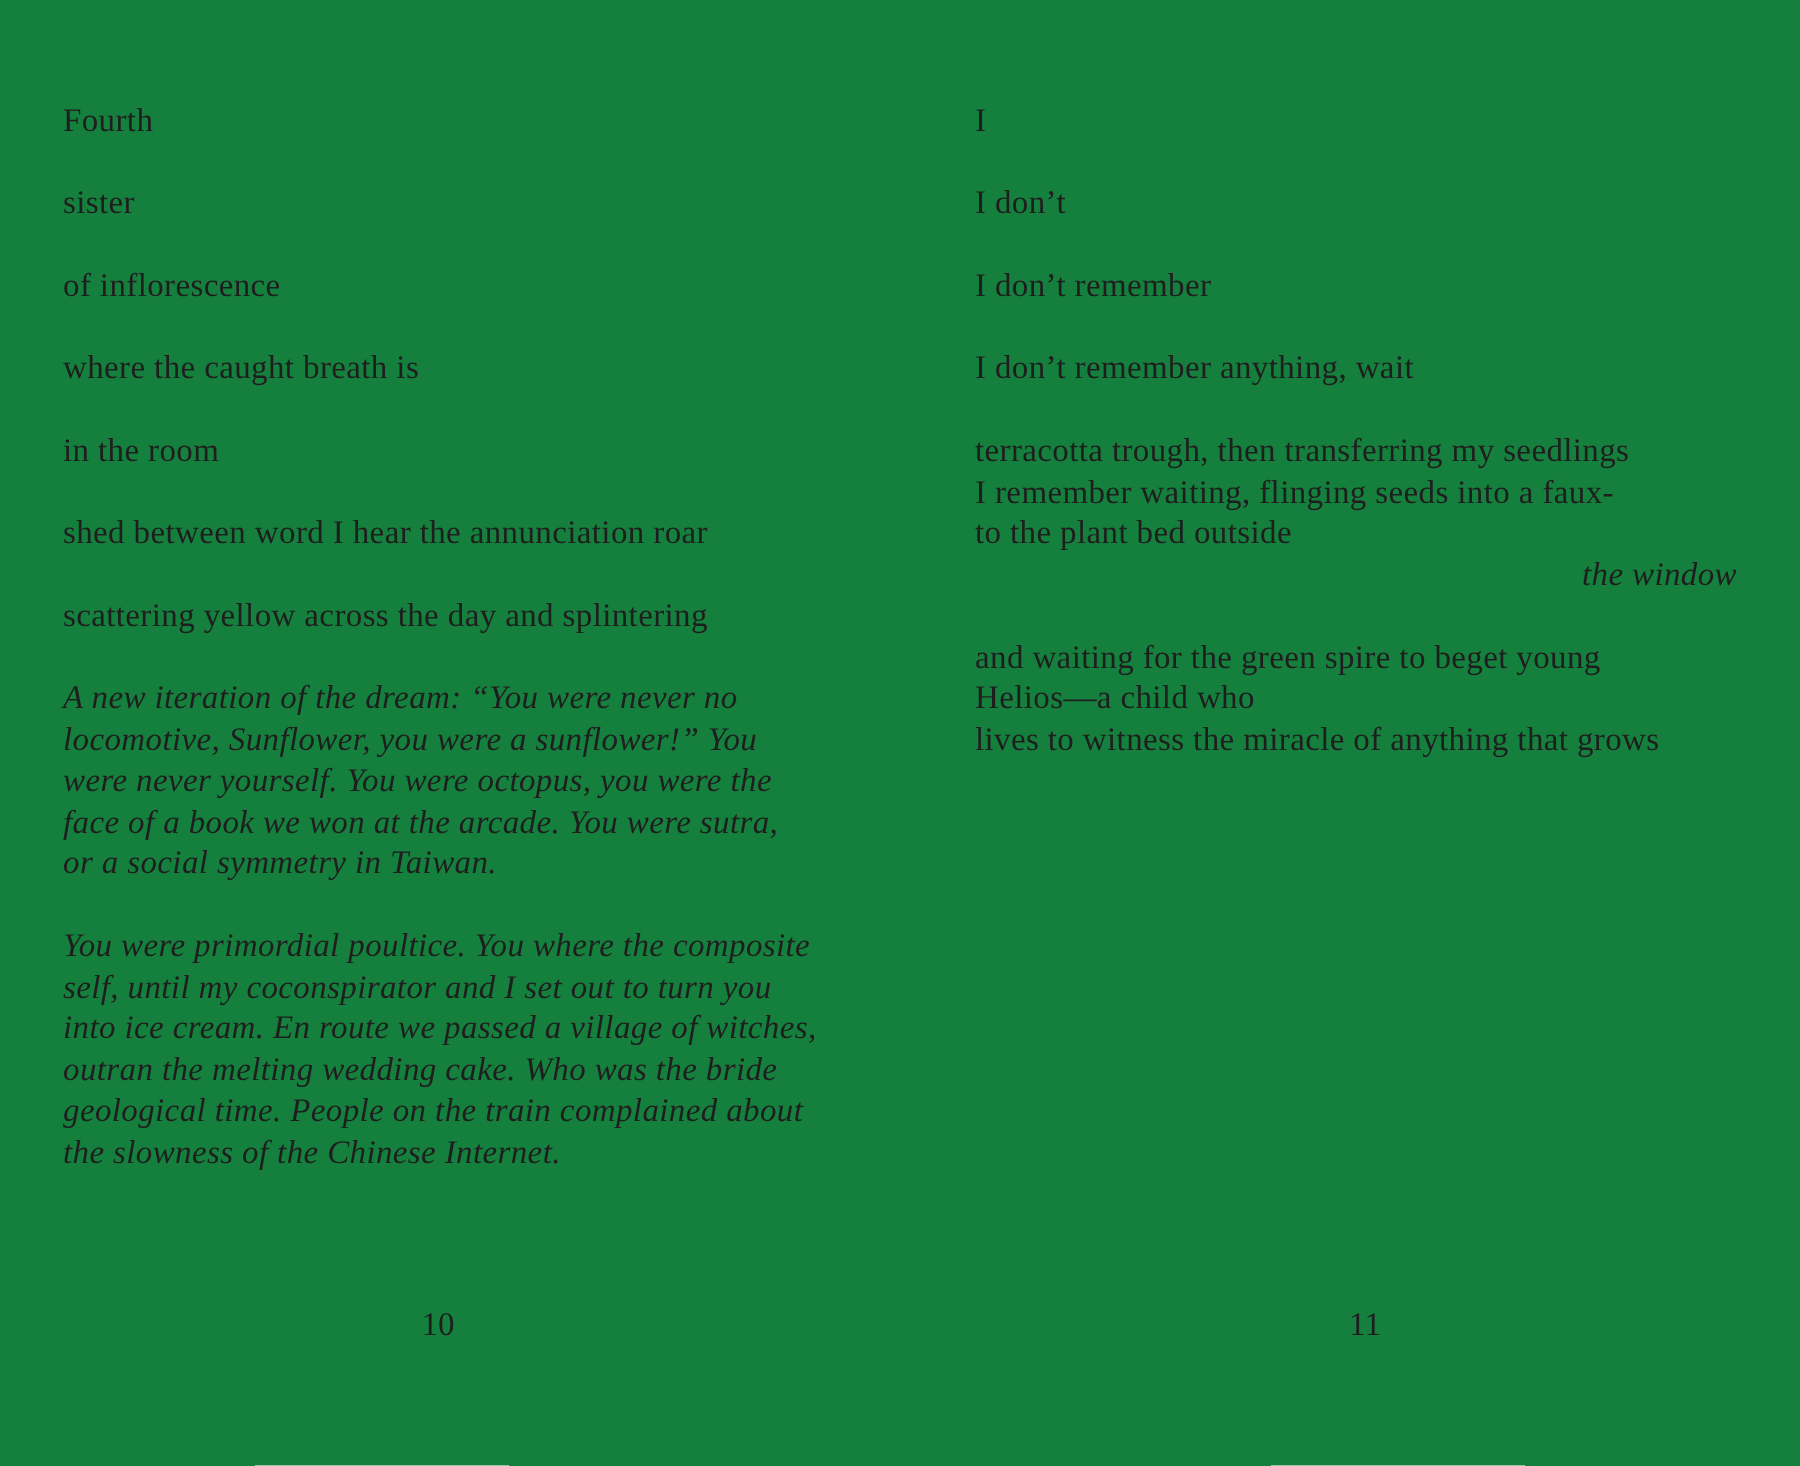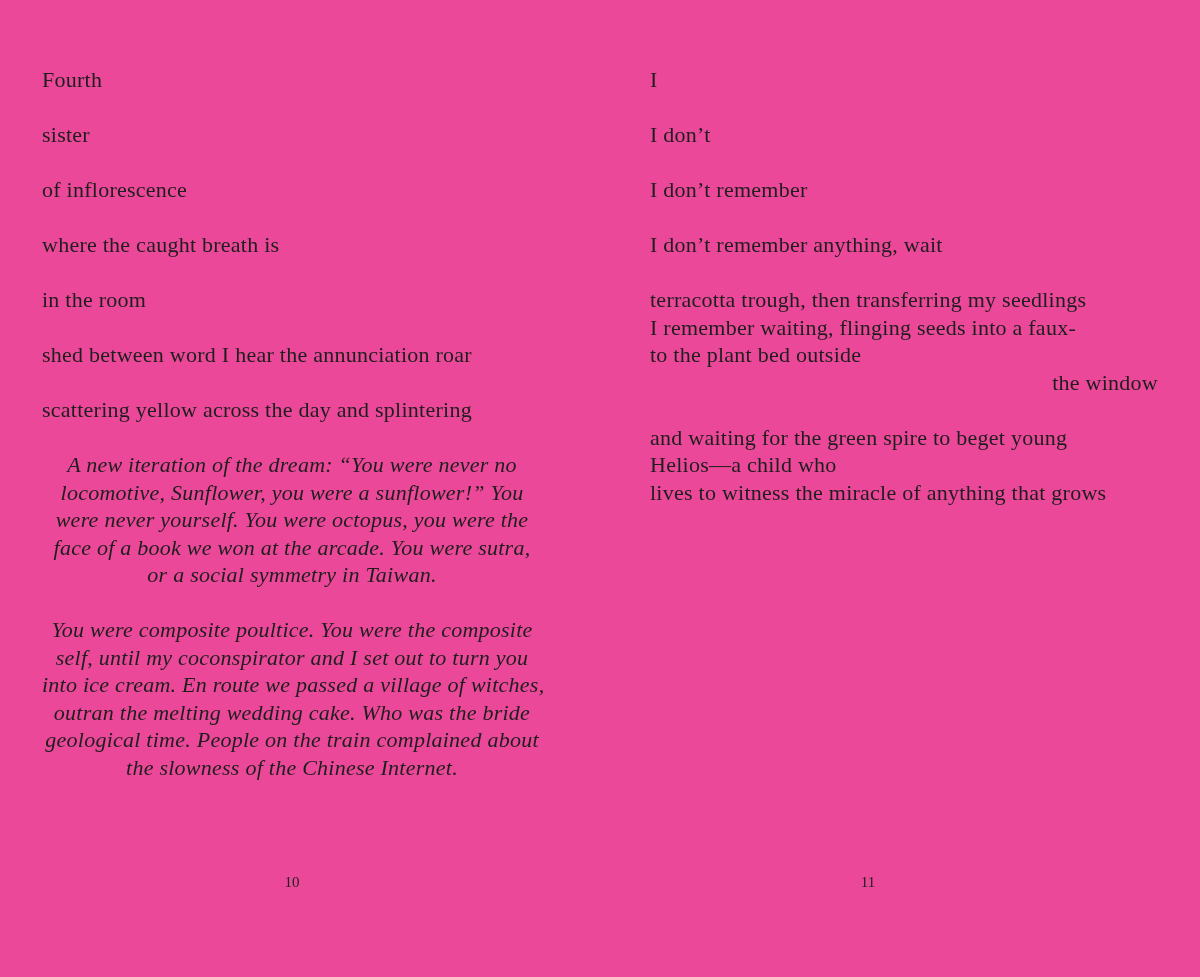--- a/index.html
+++ b/index.html
@@ -4,47 +4,47 @@
 <style>
   html, body {
     margin: 0;
     padding: 0;
     background: #ffffff;
   }
   .spread {
     position: relative;
     width: 1200px;
     height: 977px;
-    background: #ec4899;
+    background: #15803d;
     color: #1e1e1e;
     font-family: "Liberation Serif", serif;
     overflow: hidden;
   }
   .page-text {
     position: absolute;
     top: 66px;
     font-size: 22px;
     line-height: 27.5px;
     letter-spacing: 0.25px;
   }
   .page-text.left  { left: 42px;  width: 500px; }
   .page-text.right { left: 650px; width: 508px; }
   .stanza { margin: 0 0 27.5px 0; }
-  .stanza.italic { font-style: italic; text-align: center; }
+  .stanza.italic { font-style: italic; }
   .line { white-space: nowrap; min-height: 27.5px; }
-  .line.align-right { text-align: right; }
+  .line.align-right { text-align: right; font-style: italic; }
   .page-number {
     position: absolute;
     top: 869px;
-    font-size: 15px;
+    font-size: 22px;
     line-height: 27.5px;
     text-align: center;
   }
   .page-number.pn-left  { left: 42px;  width: 500px; }
-  .page-number.pn-right { left: 614px; width: 508px; }
+  .page-number.pn-right { left: 656px; width: 508px; }
 </style>
 </head>
 <body>
 
 <div class="spread">
 
   <section class="page-text left">
     <div class="stanza">
       <div class="line">Fourth</div>
     </div>
@@ -67,21 +67,21 @@
       <div class="line">scattering yellow across the day and splintering</div>
     </div>
     <div class="stanza italic">
       <div class="line">A new iteration of the dream: “You were never no</div>
       <div class="line">locomotive, Sunflower, you were a sunflower!” You</div>
       <div class="line">were never yourself. You were octopus, you were the</div>
       <div class="line">face of a book we won at the arcade. You were sutra,</div>
       <div class="line">or a social symmetry in Taiwan.</div>
     </div>
     <div class="stanza italic">
-      <div class="line">You were composite poultice. You were the composite</div>
+      <div class="line">You were primordial poultice. You where the composite</div>
       <div class="line">self, until my coconspirator and I set out to turn you</div>
       <div class="line">into ice cream. En route we passed a village of witches,</div>
       <div class="line">outran the melting wedding cake. Who was the bride</div>
       <div class="line">geological time. People on the train complained about</div>
       <div class="line">the slowness of the Chinese Internet.</div>
     </div>
   </section>
 
   <section class="page-text right">
     <div class="stanza">

